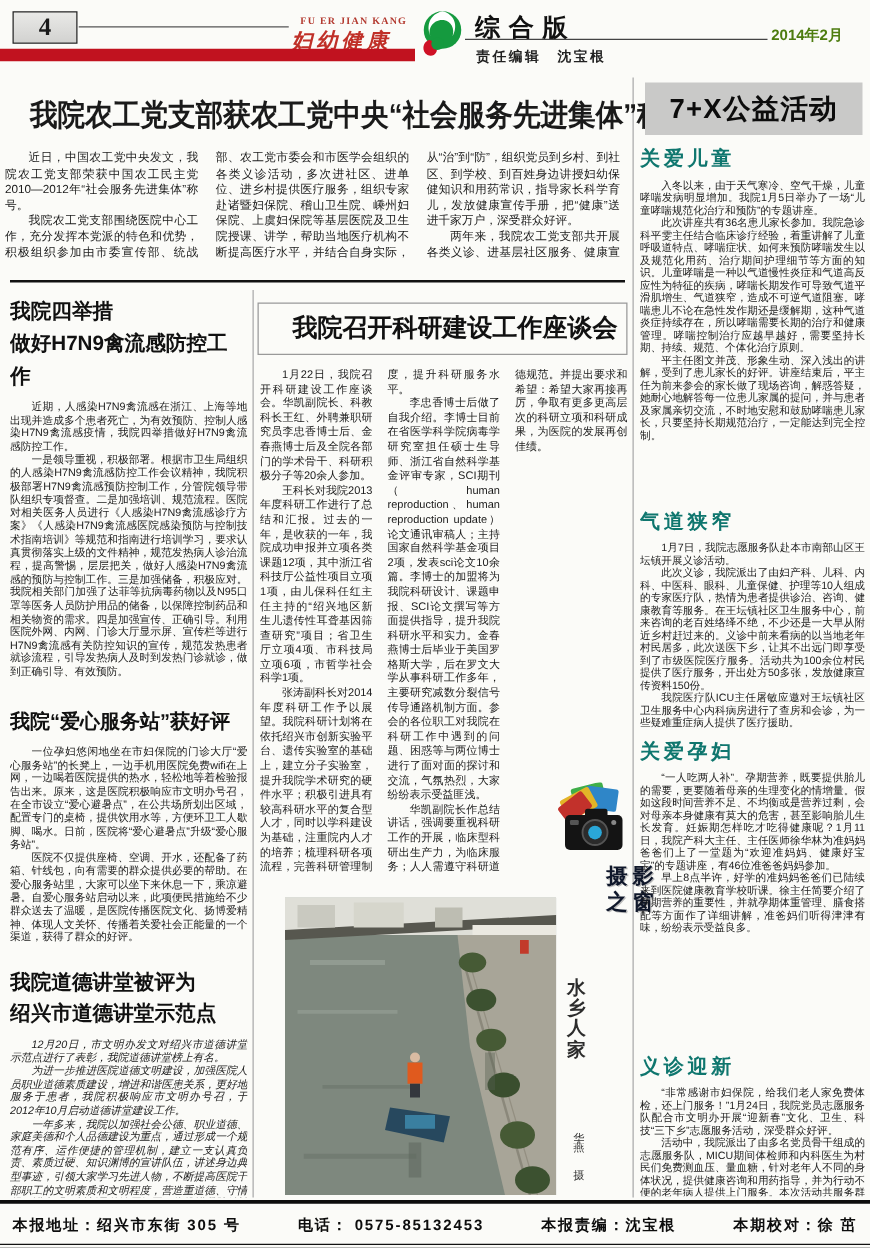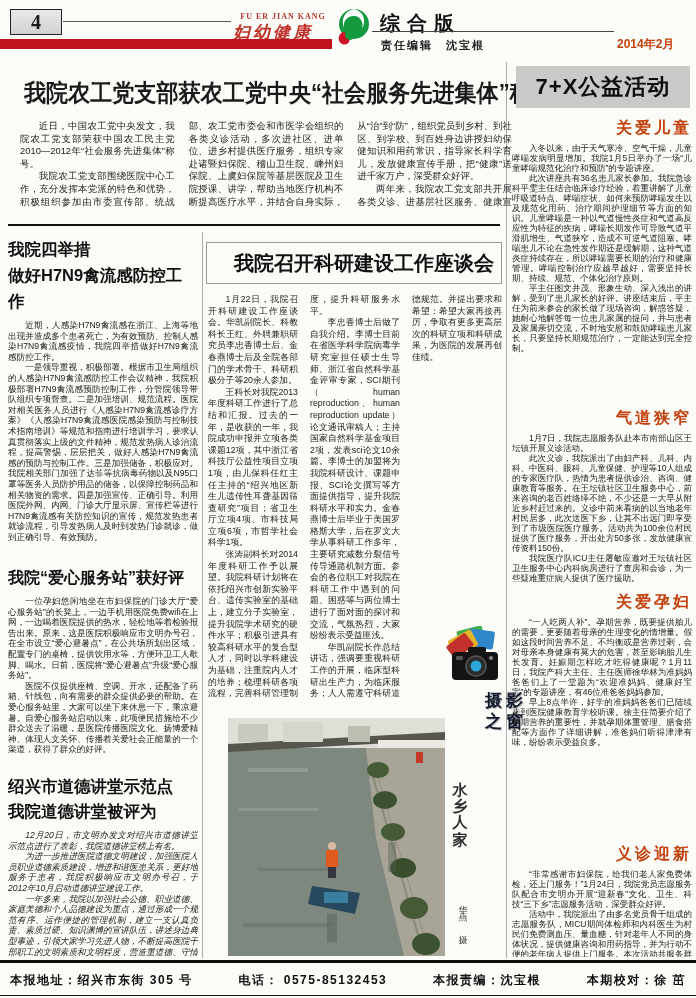--- a/index.html
+++ b/index.html
@@ -16,32 +16,32 @@
   .rule-a { position:absolute; left:63px; top:21px; width:168px; height:1px; background:#555; }
   .mast-en { position:absolute; left:238px; top:12px; width:90px; text-align:center;
     font:bold 8px "Liberation Serif", serif; letter-spacing:1px; color:#b33a30; }
   .mast-cn { position:absolute; left:226px; top:21px; width:94px; text-align:center;
     font:bold italic 17px "Liberation Serif", serif; color:#c03028; letter-spacing:3px; }
   .red-bar { position:absolute; left:0; top:39px; width:332px; height:10px; background:#c1121f; }
   .logo { position:absolute; left:333px; top:5px; }
   .edition { position:absolute; left:380px; top:12px; font:bold 20px/22px "Liberation Sans", sans-serif;
     letter-spacing:7px; color:#111; }
   .rule-b { position:absolute; left:372px; top:31px; width:242px; height:1px; background:#444; }
-  .date { position:absolute; left:617px; top:36px; font:bold 12px "Liberation Sans", sans-serif; color:#c2410c; }
+  .date { position:absolute; left:617px; top:20px; font:bold 12px "Liberation Sans", sans-serif; color:#4d7c0f; }
   .editor { position:absolute; left:381px; top:38px; font:bold 11px "Liberation Sans", sans-serif;
     letter-spacing:2px; color:#222; }
   
   .vdiv { position:absolute; width:1px; background:#aaa; }
   .vdiv-left  { left:202px; top:232px; height:726px; }
   .vdiv-right { left:506px; top:62px;  height:896px; }
   
   .lead-title { position:absolute; left:4px; top:72px; width:498px; height:42px;
     font:bold 24px/42px "Liberation Sans", sans-serif; text-align:center;
     transform:scaleX(.92); transform-origin:center; letter-spacing:0; white-space:nowrap; }
-  .lead-body { position:absolute; left:20px; top:120px; width:492px; height:100px; overflow:hidden;
+  .lead-body { position:absolute; left:4px; top:120px; width:492px; height:100px; overflow:hidden;
     column-count:3; column-gap:14px; column-fill:auto;
     font-size:9.4px; line-height:12.6px; }
   .lead-rule { position:absolute; left:8px; top:224px; width:492px; height:2px; background:#111; }
   
   .left-col { position:absolute; left:8px; top:236px; width:190px; height:722px; overflow:hidden; }
   .la h2 { font-family:"Liberation Sans", sans-serif; font-weight:bold; color:#111; }
   .la1 h2 { font-size:16.5px; line-height:26px; }
   .la2 h2 { font-size:16px;  line-height:24px; }
   .la3 h2 { font-size:16.5px; line-height:25px; }
   .la-body { overflow:hidden; font-size:8.6px; line-height:10.6px; margin-top:6px; }
@@ -67,21 +67,21 @@
     writing-mode:vertical-rl; font:bold 15px "Liberation Serif", serif;
     letter-spacing:16px; color:#2c2c2c; }
   .photo-credit { position:absolute; left:456px; top:898px; height:60px;
     writing-mode:vertical-rl; font:9px "Liberation Serif", serif;
     letter-spacing:7px; color:#333; }
   
   .charity-header { position:absolute; left:516px; top:66px; width:174px; height:42px;
     background:#c9c9c8; text-align:center;
     font:bold 22px/42px "Liberation Sans", sans-serif; color:#0c0c0c; letter-spacing:1px; }
   .right-col { position:absolute; left:512px; top:116px; width:180px; height:842px; overflow:hidden; }
-  .rs h3 { text-align:right; font:bold 16px/24px "Liberation Serif", serif; letter-spacing:3px; color:#c2410c; }
+  .rs h3 { text-align:left; font:bold 16px/24px "Liberation Serif", serif; letter-spacing:3px; color:#0f766e; }
   .rs-body { overflow:hidden; font-size:8.5px; line-height:10px; margin-top:3px; }
   .rs1 .rs-body { height:258px; }  .rs1 { margin-bottom:5px; }
   .rs2 .rs-body { height:152px; }  .rs2 { margin-bottom:5px; }
   .rs3 .rs-body { height:220px; }  .rs3 { margin-bottom:5px; }
   .rs4 .rs-body { height:88px; }
   
   .f-bar { position:absolute; left:0; top:960px; width:696px; height:3px; background:#0d0d0d; }
   .f-items { position:absolute; left:0; top:966px; width:696px; height:30px;
     display:flex; align-items:center; justify-content:space-between; padding:0 10px;
     font:bold 12px "Liberation Sans", sans-serif; letter-spacing:1.5px; color:#0d0d0d;
@@ -136,22 +136,22 @@
       <h2>
         <div>我院“爱心服务站”获好评</div>
       </h2>
       <div class="la-body">
           <p class="para">一位孕妇悠闲地坐在市妇保院的门诊大厅“爱心服务站”的长凳上，一边手机用医院免费wifi在上网，一边喝着医院提供的热水，轻松地等着检验报告出来。原来，这是医院积极响应市文明办号召，在全市设立“爱心避暑点”，在公共场所划出区域，配置专门的桌椅，提供饮用水等，方便环卫工人歇脚、喝水。日前，医院将“爱心避暑点”升级“爱心服务站”。</p>
           <p class="para">医院不仅提供座椅、空调、开水，还配备了药箱、针线包，向有需要的群众提供必要的帮助。在爱心服务站里，大家可以坐下来休息一下，乘凉避暑。自爱心服务站启动以来，此项便民措施给不少群众送去了温暖，是医院传播医院文化、扬博爱精神、体现人文关怀、传播着关爱社会正能量的一个渠道，获得了群众的好评。</p>
         </div>
     </article>
     <article class="la la3">
       <h2>
+        <div>我院道德讲堂被评为</div>
         <div>绍兴市道德讲堂示范点</div>
-        <div>我院道德讲堂被评为</div>
       </h2>
       <div class="la-body">
           <p class="para">12月20日，市文明办发文对绍兴市道德讲堂示范点进行了表彰，我院道德讲堂榜上有名。</p>
           <p class="para">为进一步推进医院道德文明建设，加强医院人员职业道德素质建设，增进和谐医患关系，更好地服务于患者，我院积极响应市文明办号召，于2012年10月启动道德讲堂建设工作。</p>
           <p class="para">一年多来，我院以加强社会公德、职业道德、家庭美德和个人品德建设为重点，通过形成一个规范有序、运作便捷的管理机制，建立一支认真负责、素质过硬、知识渊博的宣讲队伍，讲述身边典型事迹，引领大家学习先进人物，不断提高医院干部职工的文明素质和文明程度，营造重道德、守情操、讲文明、树新风的浓厚氛围，为推进我院精神文明建设作出了贡献。</p>
         </div>
     </article>
   </section>
 
   <div class="c-titlebox">我院召开科研建设工作座谈会</div>

